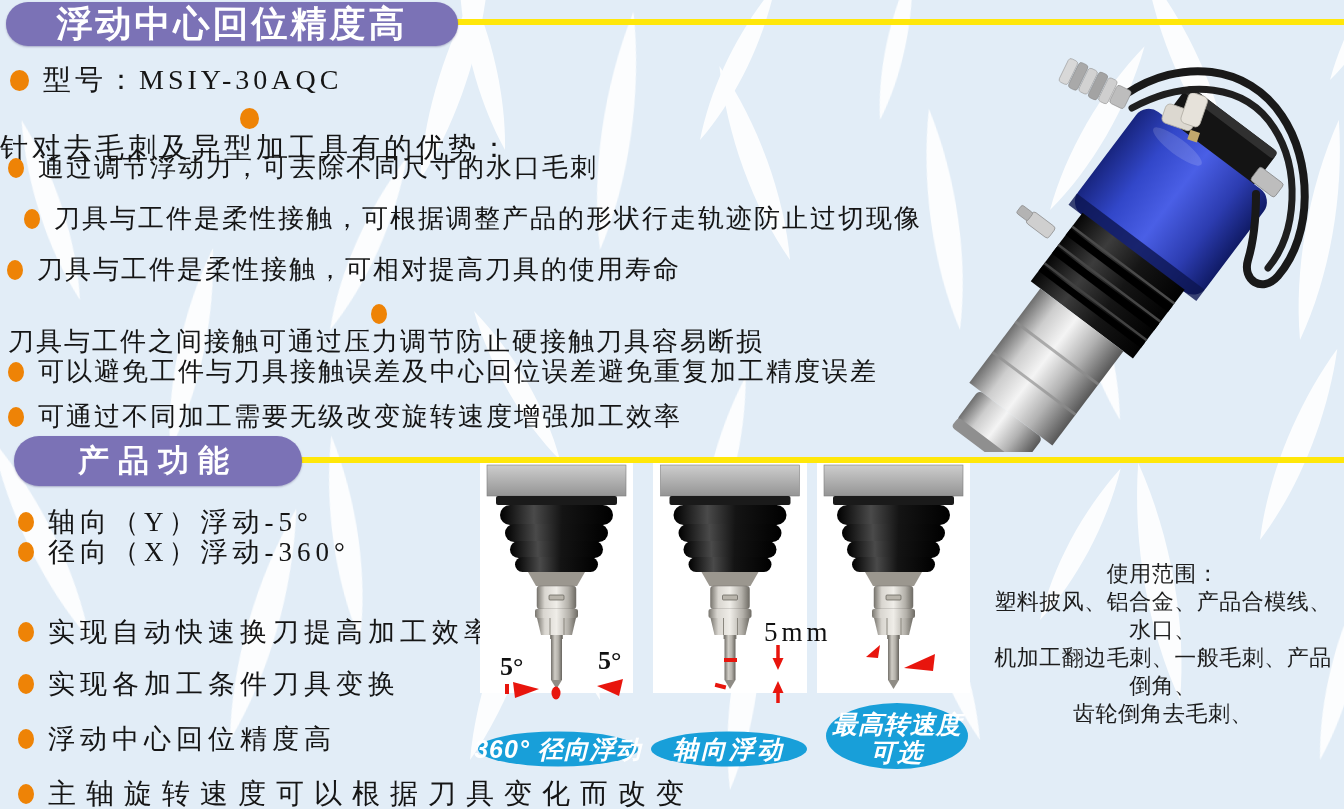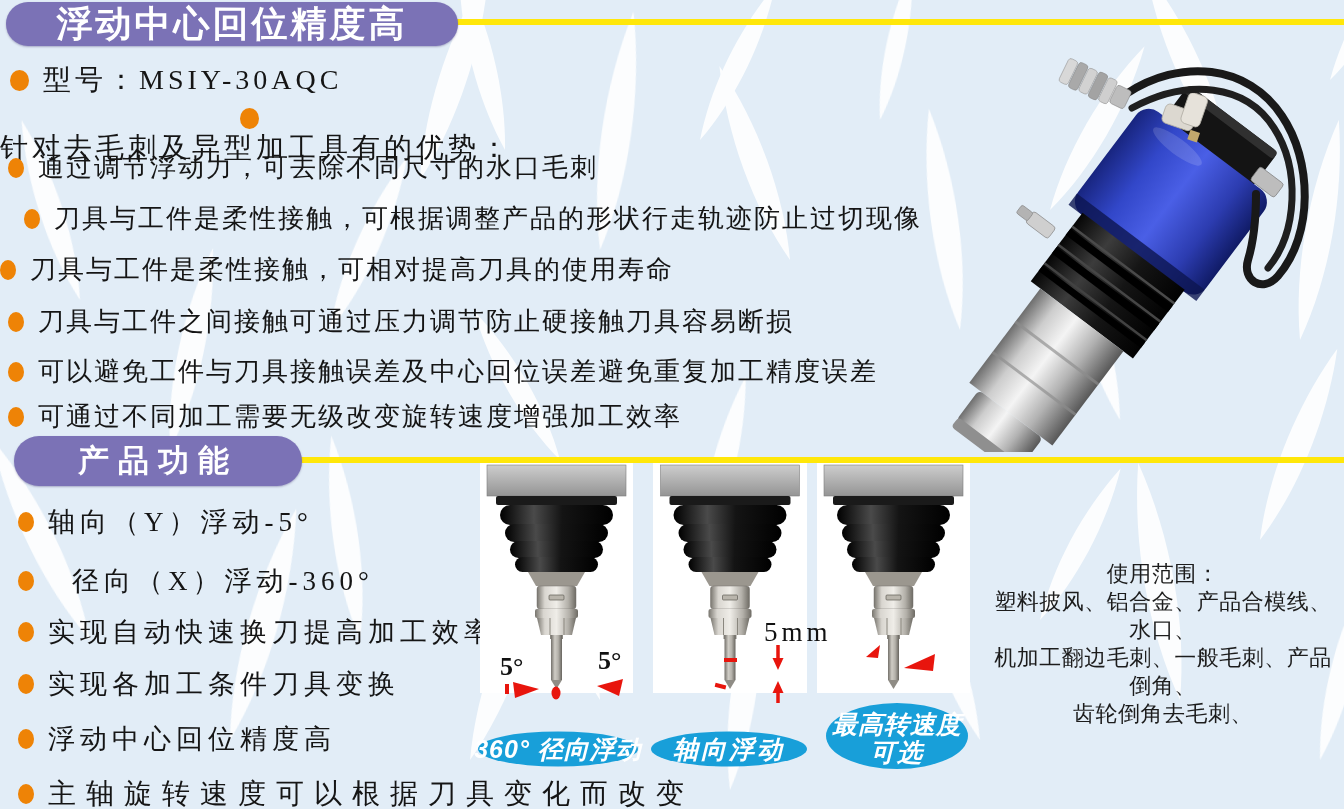--- a/index.html
+++ b/index.html
@@ -98,46 +98,46 @@
     <span>针对去毛刺及异型加工具有的优势：</span>
   </div>
   <div class="row adv-sm" style="left:8px;top:150px;">
     <span class="dot dot-sm"></span>
     <span>通过调节浮动力，可去除不同尺寸的水口毛刺</span>
   </div>
   <div class="row adv-sm" style="left:24px;top:201px;">
     <span class="dot dot-sm"></span>
     <span>刀具与工件是柔性接触，可根据调整产品的形状行走轨迹防止过切现像</span>
   </div>
-  <div class="row adv-sm" style="left:0;top:252px;">
+  <div class="row adv-sm" style="left:7px;top:252px;">
     <span class="dot dot-sm"></span>
     <span>刀具与工件是柔性接触，可相对提高刀具的使用寿命</span>
   </div>
-  <div class="row adv-sm" style="left:8px;top:304px;">
+  <div class="row adv-sm" style="left:8px;top:304px;flex-direction:column;">
     <span class="dot dot-sm"></span>
     <span>刀具与工件之间接触可通过压力调节防止硬接触刀具容易断损</span>
   </div>
   <div class="row adv-sm" style="left:8px;top:354px;">
     <span class="dot dot-sm"></span>
     <span>可以避免工件与刀具接触误差及中心回位误差避免重复加工精度误差</span>
   </div>
   <div class="row adv-sm" style="left:8px;top:399px;">
     <span class="dot dot-sm"></span>
     <span>可通过不同加工需要无级改变旋转速度增强加工效率</span>
   </div>
 
   <div class="banner banner2">
     <span>产品功能</span>
   </div>
 
   <div class="row feat" style="left:18px;top:504px;">
     <span class="dot dot-sm"></span>
     <span>轴向（Y）浮动-5°</span>
   </div>
-  <div class="row feat" style="left:18px;top:563px;gap:24px;">
+  <div class="row feat" style="left:18px;top:534px;">
     <span class="dot dot-sm"></span>
     <span>径向（X）浮动-360°</span>
   </div>
   <div class="row feat" style="left:18px;top:614px;">
     <span class="dot dot-sm"></span>
     <span>实现自动快速换刀提高加工效率</span>
   </div>
   <div class="row feat" style="left:18px;top:666px;">
     <span class="dot dot-sm"></span>
     <span>实现各加工条件刀具变换</span>

